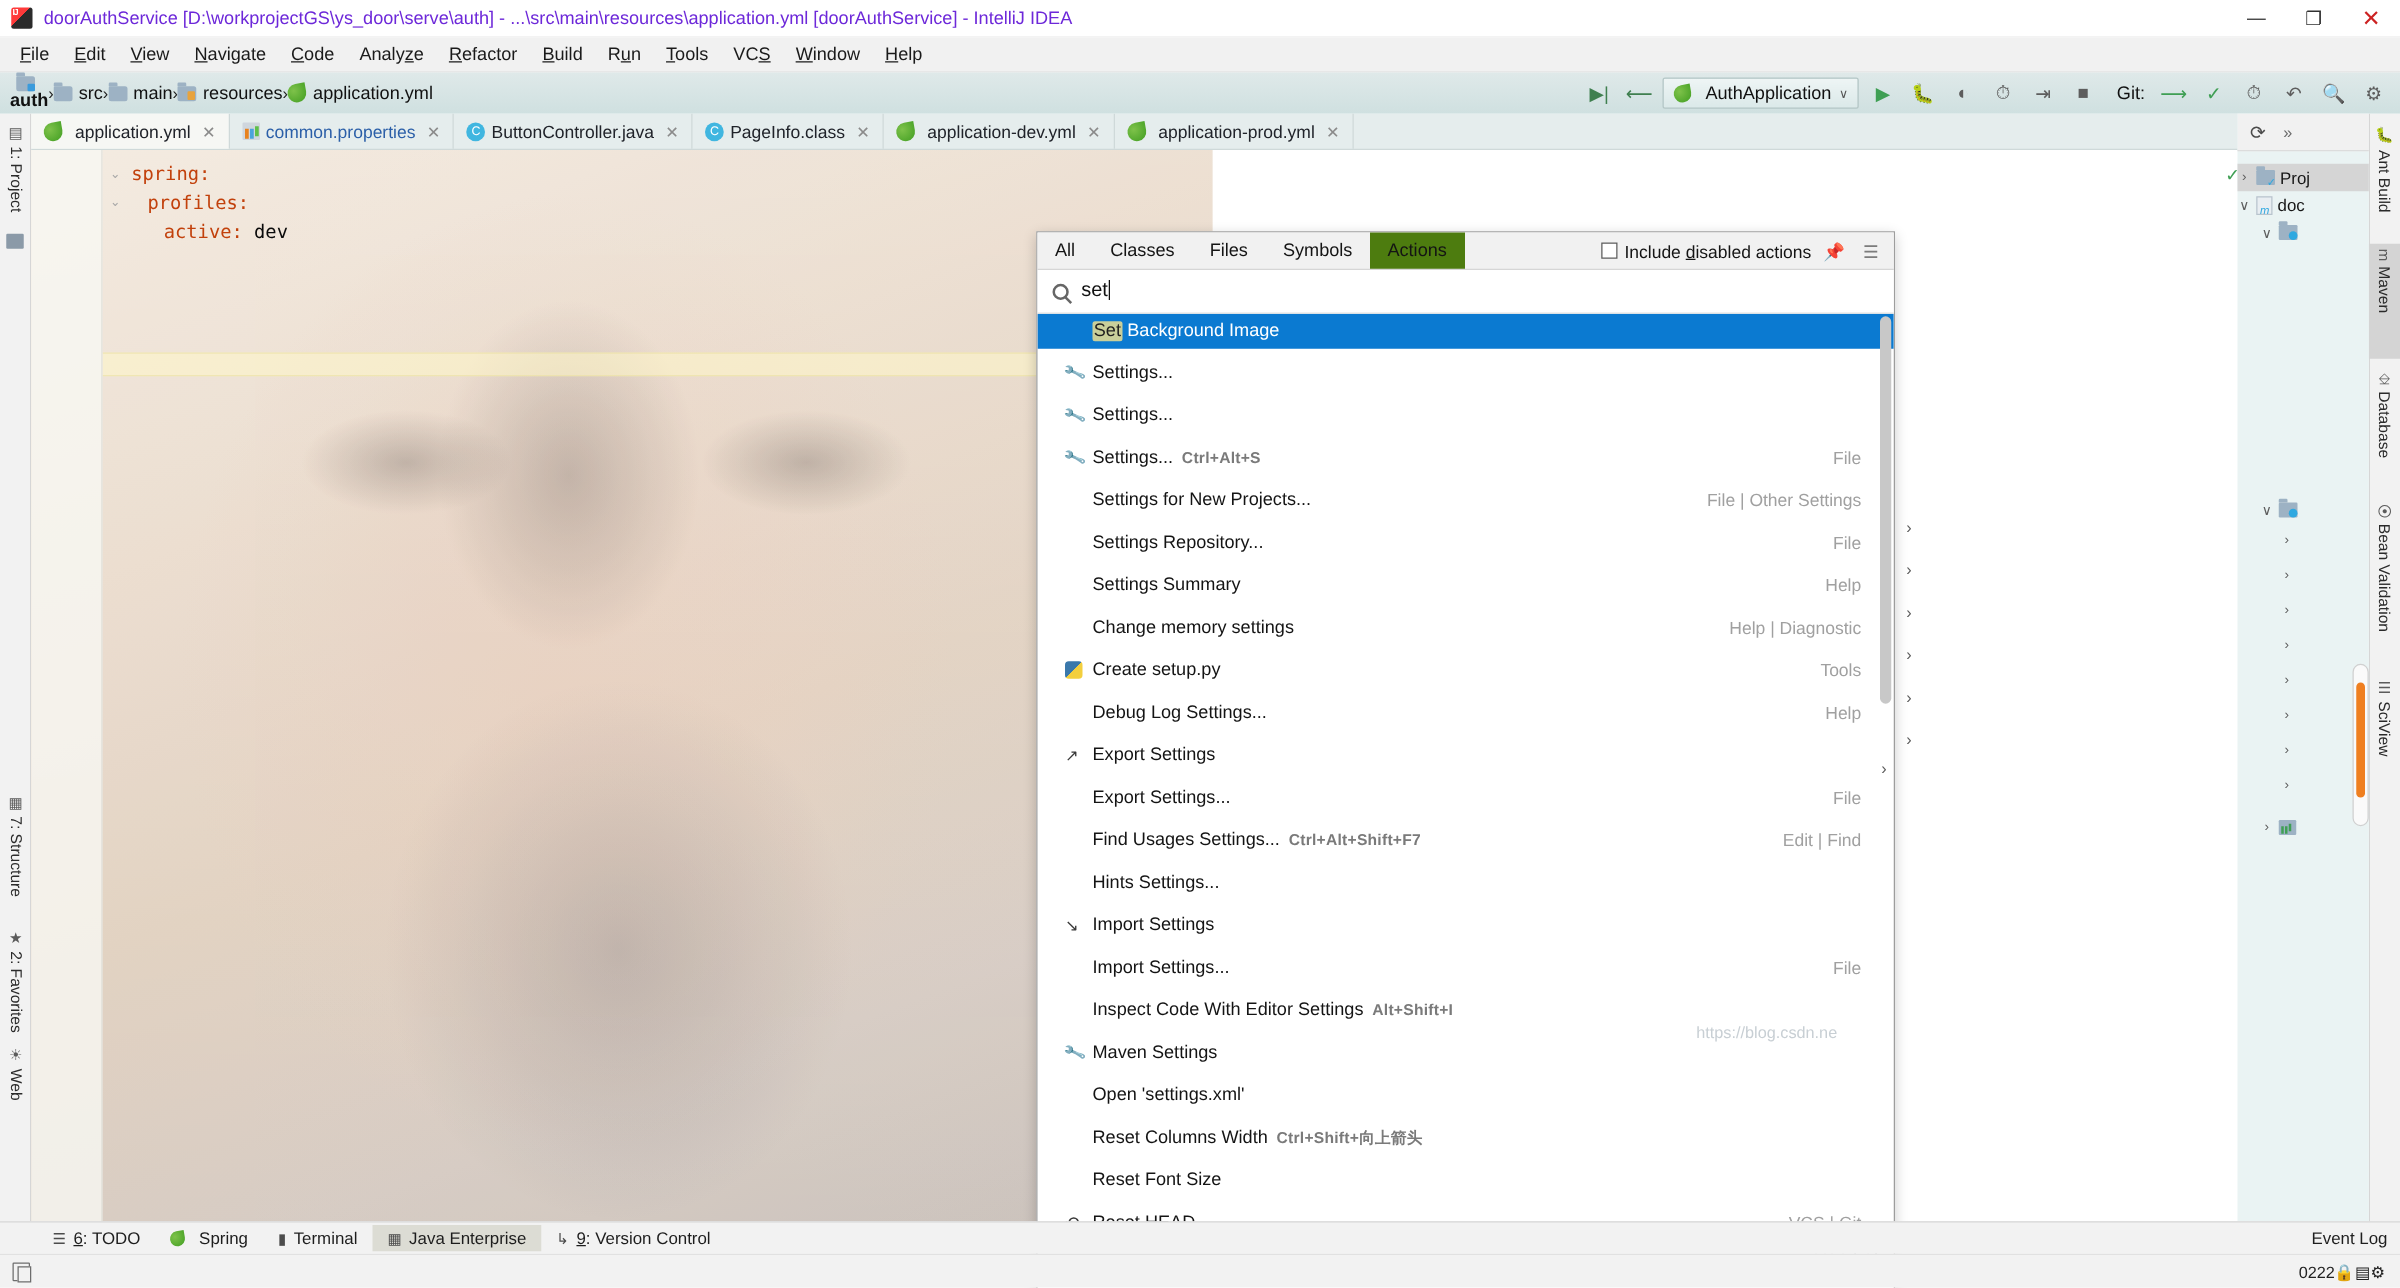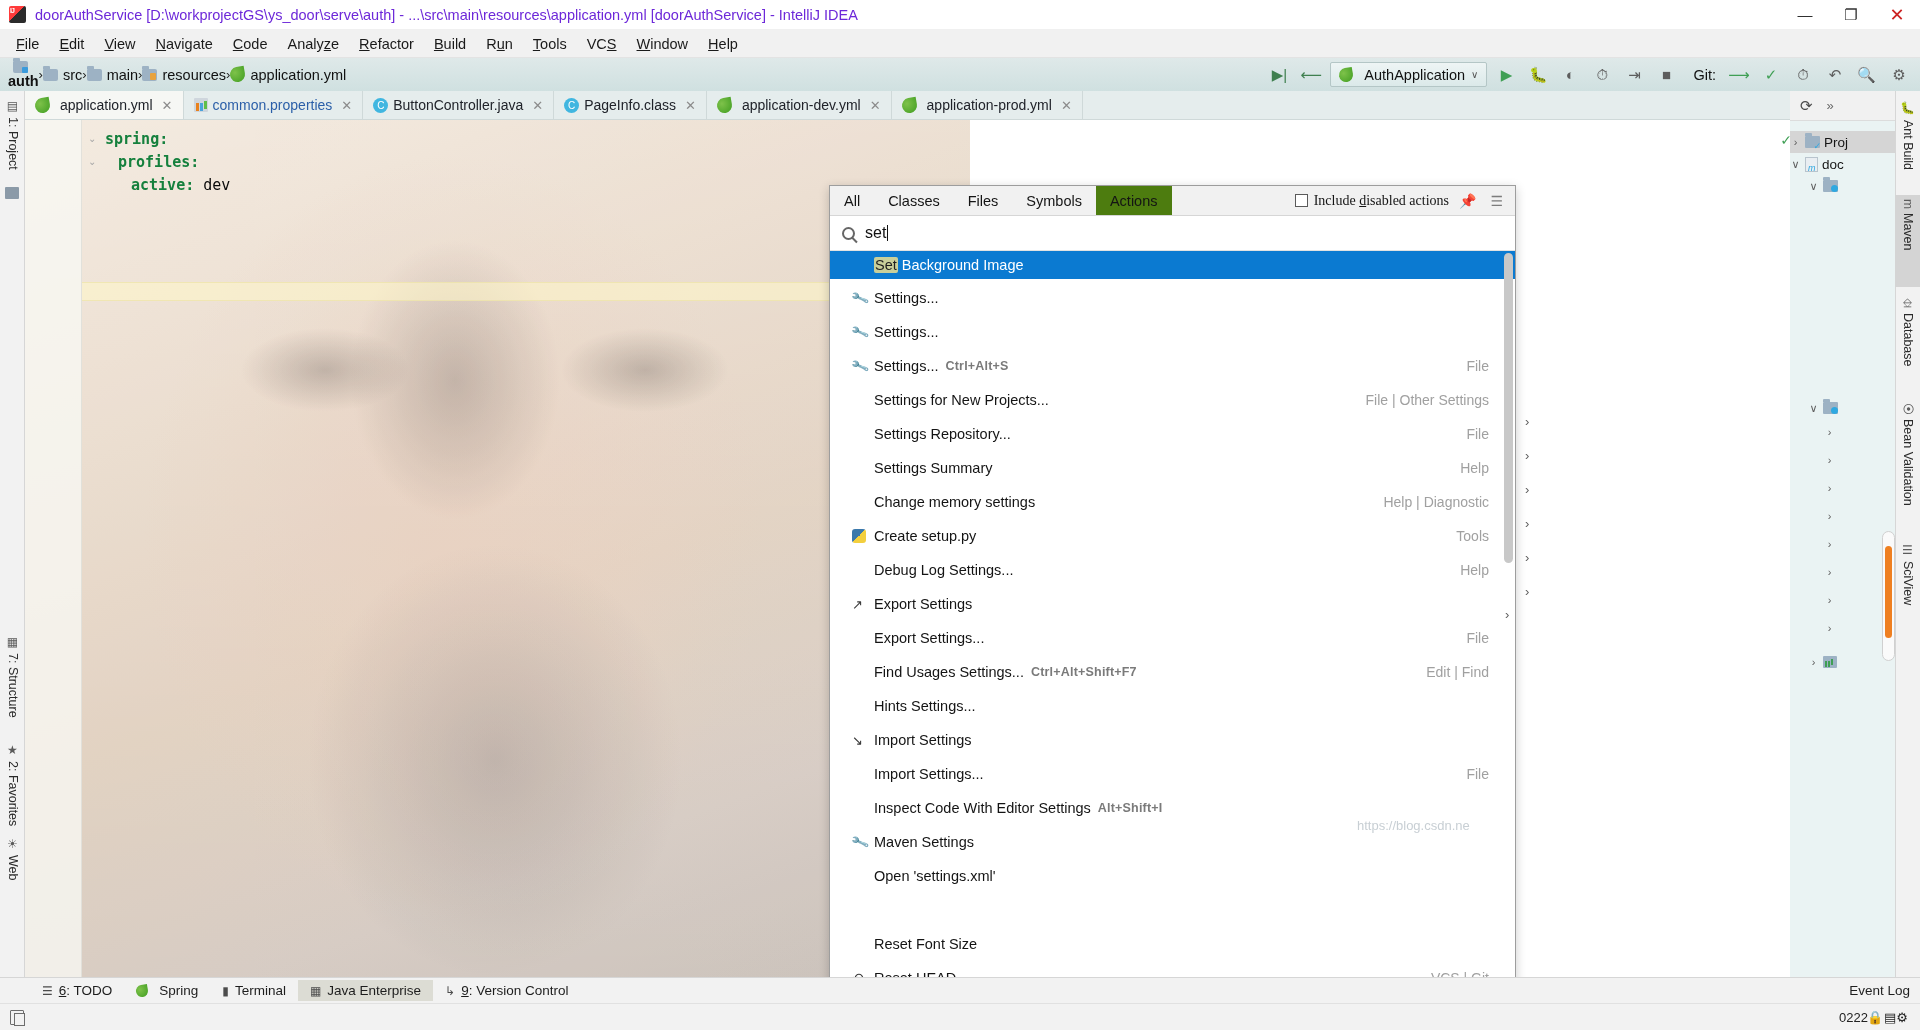--- a/index.html
+++ b/index.html
@@ -184,21 +184,21 @@
     position: absolute; right: 10px; width: 40px; text-align: right;
     font-family: "DejaVu Sans Mono", monospace; font-size: 12.5px; color: #9a9a9a;
   }
   .fold {
     position: absolute; left: 63px; width: 10px; color: #a7a7a7; font-size: 10px;
   }
   .codeline {
     position: absolute; left: 80px; font-family: "DejaVu Sans Mono", monospace;
     font-size: 15px; white-space: pre;
   }
-  .k-key { color: #15803d; font-weight: bold; }
+  .k-key { color: #c2410c; font-weight: normal; }
   .k-val { color: #0a0a0a; }
   .caretline {
     position: absolute; left: 57px; top: 162px; width: 888px; height: 19px;
     background: rgba(255,248,200,.55); border-top: 1px solid rgba(235,225,160,.6);
     border-bottom: 1px solid rgba(235,225,160,.6);
   }
   .code-rightpane {
     position: absolute; left: 945px; top: 0; width: 846px; height: 857px;
     background: #ffffff;
   }
@@ -257,21 +257,21 @@
   .se-tab {
     display: flex; align-items: center; padding: 0 14px; font-size: 14.5px; color: #141414;
   }
   .se-tab.sel { background: #4d7c0f; }
   .se-cb-wrap {
     margin-left: auto; display: flex; align-items: center; gap: 6px; padding-right: 8px;
   }
   .se-cb {
     width: 13px; height: 13px; border: 1px solid #5a5a5a; background: #fff; flex: none;
   }
-  .se-cb-label { font-size: 14px; color: #141414; font-family: Liberation Serif, serif; }
+  .se-cb-label { font-size: 14px; color: #141414; }
   .se-cb-label u { text-decoration: underline; }
   .pin-ic { color: #a3a3a3; font-size: 14px; padding: 0 4px; }
   .filter-ic { color: #7c7c7c; font-size: 14px; padding: 0 4px; }
 
   .se-search {
     height: 35px; display: flex; align-items: center; gap: 10px; padding-left: 12px;
     border-bottom: 1px solid #e2e2e2; background: #fff;
   }
   .mag {
     width: 13px; height: 13px; border: 2px solid #666; border-radius: 50%;
@@ -729,20 +729,25 @@
             <span class="wrench">🔧</span>
           </span>
         <span class="se-label">Maven Settings</span>
       </div>
 
       <div class="se-row" style="position:absolute;top:611px;left:0;right:0;">
         <span class="se-icoslot"></span>
         <span class="se-label">Open 'settings.xml'</span>
       </div>
 
+      <div class="se-row" style="position:absolute;top:645px;left:0;right:0;">
+        <span class="se-icoslot"></span>
+        <span class="se-label">Reset Columns Width</span>
+        <span class="se-shortcut">Ctrl+Shift+向上箭头</span>
+      </div>
 
       <div class="se-row" style="position:absolute;top:679px;left:0;right:0;">
         <span class="se-icoslot"></span>
         <span class="se-label">Reset Font Size</span>
       </div>
 
       <div class="se-row" style="position:absolute;top:713px;left:0;right:0;">
         <span class="se-icoslot">
             <span class="undo-ic">↶</span>
           </span>

